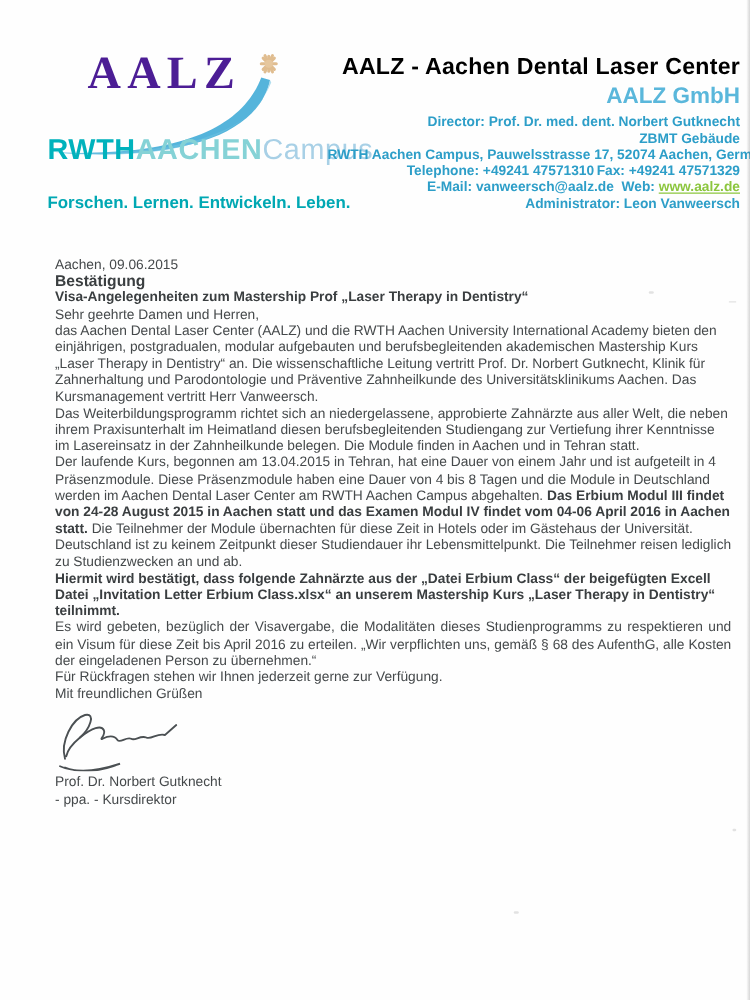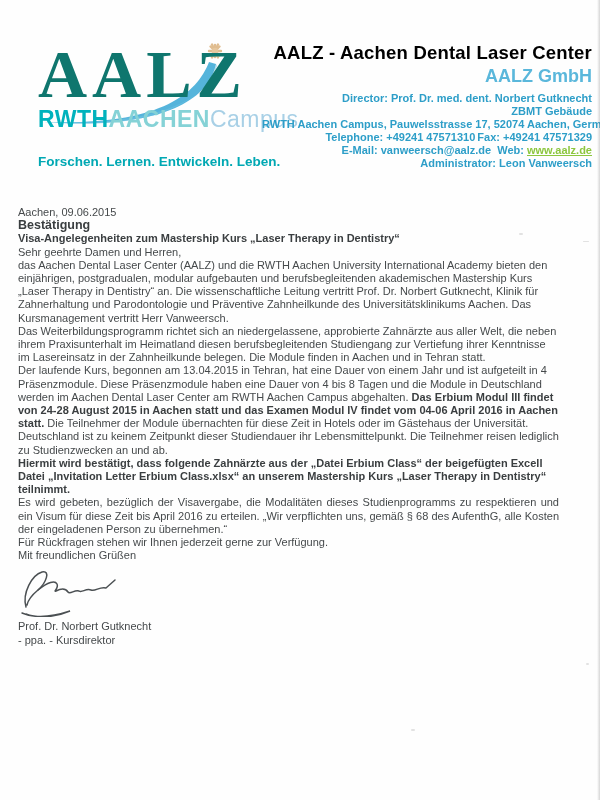--- a/index.html
+++ b/index.html
@@ -12,42 +12,42 @@
   
   .scan-edge{position:absolute;right:0;top:0;width:3px;height:100%;
     background:linear-gradient(to left,rgba(110,110,110,.28),rgba(110,110,110,0));pointer-events:none;}
   .speck{position:absolute;background:#9a9a9a;opacity:.28;border-radius:1px;}
 
   
   .letterhead{position:absolute;left:0;top:0;width:600px;height:195px;}
   .logo{position:absolute;left:30px;top:32px;width:270px;height:150px;}
   .logo-swoosh{position:absolute;left:0;top:0;}
   .logo-wordmark{
-    position:absolute;left:8px;top:8px;
+    position:absolute;left:40px;top:8px;
     font-family:"Liberation Serif",serif;font-weight:bold;
-    font-size:68px;letter-spacing:5px;color:#0f766e;line-height:1;
+    font-size:37px;letter-spacing:5px;color:#4c1d95;line-height:1;
   }
   .campus-line{position:absolute;left:8px;top:76px;white-space:nowrap;
     font-size:23px;font-weight:bold;letter-spacing:.5px;line-height:1;}
   .campus-rwth{color:#00b2bc;}
   .campus-aachen{color:#85d2d6;}
   .campus-campus{color:#a8d0e6;font-weight:normal;}
   .slogan{position:absolute;left:8px;top:122px;white-space:nowrap;
     font-size:13.5px;font-weight:bold;color:#00a8b3;}
 
   .head-right{position:absolute;right:8px;top:42px;width:330px;text-align:right;}
   .head-title{font-size:18.5px;color:#000000;font-weight:bold;letter-spacing:.2px;white-space:nowrap;}
   .head-subtitle{font-size:18px;color:#5ab7db;font-weight:bold;margin-top:2px;}
   .head-detail{font-size:11px;font-weight:bold;color:#2d9ec8;line-height:13px;white-space:nowrap;}
   .head-detail.first{margin-top:5px;}
   .web-link{color:#8cc63e;text-decoration:underline;cursor:pointer;}
   .fax-part{margin-left:2px;}
 
   
-  .letter{position:absolute;left:18px;top:206px;width:541px;font-size:11px;line-height:13.2px;}
+  .letter{position:absolute;left:44px;top:206px;width:541px;font-size:11px;line-height:13.2px;}
   .letter p{margin:0;}
   .date-line{margin:0;}
   .heading{margin-top:14px;font-size:12.5px;font-weight:bold;color:#3a3e40;}
   .subject{margin-top:13px;font-weight:bold;color:#3a3e40;}
   .salutation{margin-top:13px;}
   .para{margin-top:12px;}
   .bold-inline{font-weight:bold;color:#3a3e40;}
   .para-bold{margin-top:10px;font-weight:bold;color:#3a3e40;}
   .para-justify{text-align:justify;}
   .closing{margin-top:12px;}
@@ -99,21 +99,21 @@
     </div>
     <div class="head-detail">Administrator: Leon Vanweersch</div>
   </div>
 </div>
 
 <div class="letter">
   <p class="date-line">Aachen, 09.06.2015</p>
 
   <p class="heading">Bestätigung</p>
 
-  <p class="subject">Visa-Angelegenheiten zum Mastership Kurs „Laser Therapy in Dentistry“</p>
+  <p class="subject">Visa-Angelegenheiten zum Mastership Prof „Laser Therapy in Dentistry“</p>
 
   <p class="salutation">Sehr geehrte Damen und Herren,</p>
 
   <p class="para">das Aachen Dental Laser Center (AALZ) und die RWTH Aachen University International Academy bieten den einjährigen, postgradualen, modular aufgebauten und berufsbegleitenden akademischen Mastership Kurs „Laser Therapy in Dentistry“ an. Die wissenschaftliche Leitung vertritt Prof. Dr. Norbert Gutknecht, Klinik für Zahnerhaltung und Parodontologie und Präventive Zahnheilkunde des Universitätsklinikums Aachen. Das Kursmanagement vertritt Herr Vanweersch.</p>
 
   <p class="para">Das Weiterbildungsprogramm richtet sich an niedergelassene, approbierte Zahnärzte aus aller Welt, die neben ihrem Praxisunterhalt im Heimatland diesen berufsbegleitenden Studiengang zur Vertiefung ihrer Kenntnisse im Lasereinsatz in der Zahnheilkunde belegen. Die Module finden in Aachen und in Tehran statt.</p>
 
   <p class="para"><span>Der laufende Kurs, begonnen am 13.04.2015 in Tehran, hat eine Dauer von einem Jahr und ist aufgeteilt in 4 Präsenzmodule. Diese Präsenzmodule haben eine Dauer von 4 bis 8 Tagen und die Module in Deutschland werden im Aachen Dental Laser Center am RWTH Aachen Campus abgehalten. </span><span class="bold-inline">Das Erbium Modul III findet von 24-28 August 2015 in Aachen statt und das Examen Modul IV findet vom 04-06 April 2016 in Aachen statt.</span><span> Die Teilnehmer der Module übernachten für diese Zeit in Hotels oder im Gästehaus der Universität. Deutschland ist zu keinem Zeitpunkt dieser Studiendauer ihr Lebensmittelpunkt. Die Teilnehmer reisen lediglich zu Studienzwecken an und ab.</span></p>
 
   <p class="para-bold">Hiermit wird bestätigt, dass folgende Zahnärzte aus der „Datei Erbium Class“ der beigefügten Excell Datei „Invitation Letter Erbium Class.xlsx“ an unserem Mastership Kurs „Laser Therapy in Dentistry“ teilnimmt.</p>

